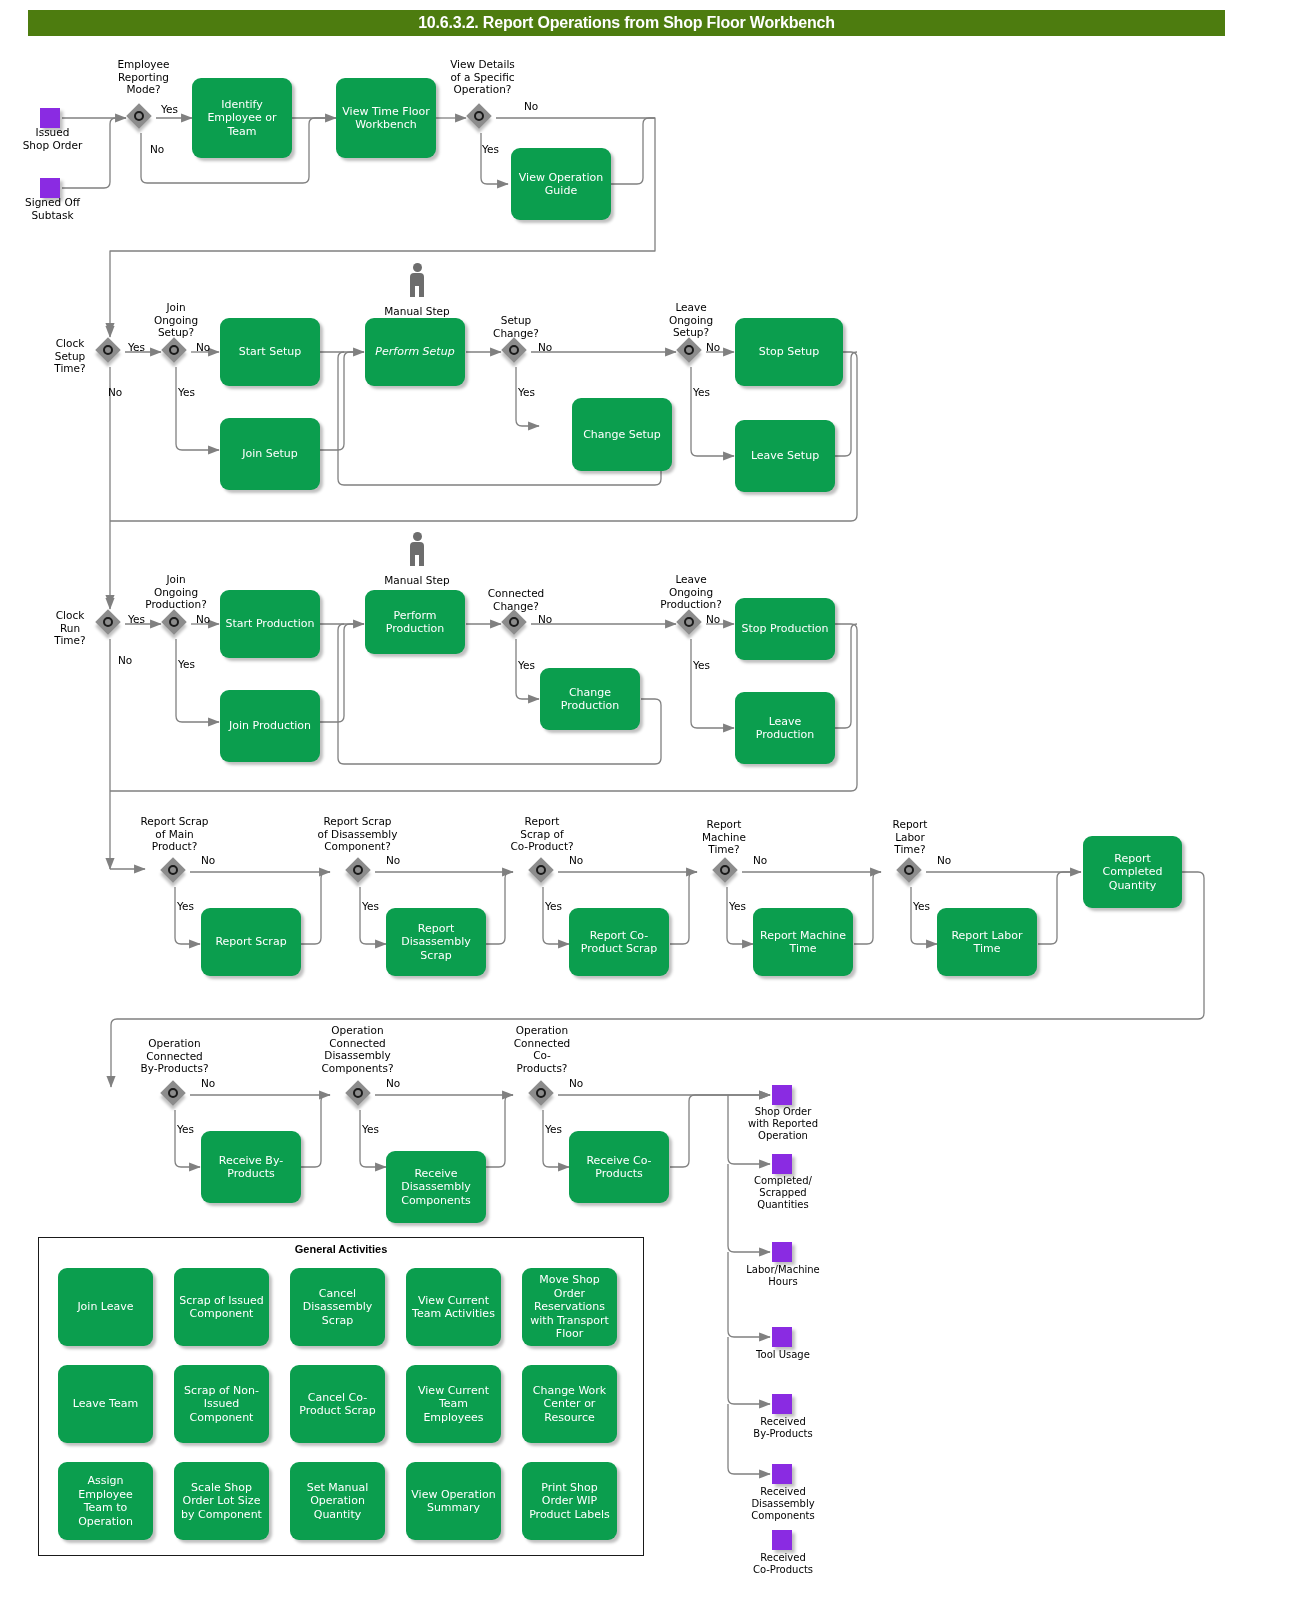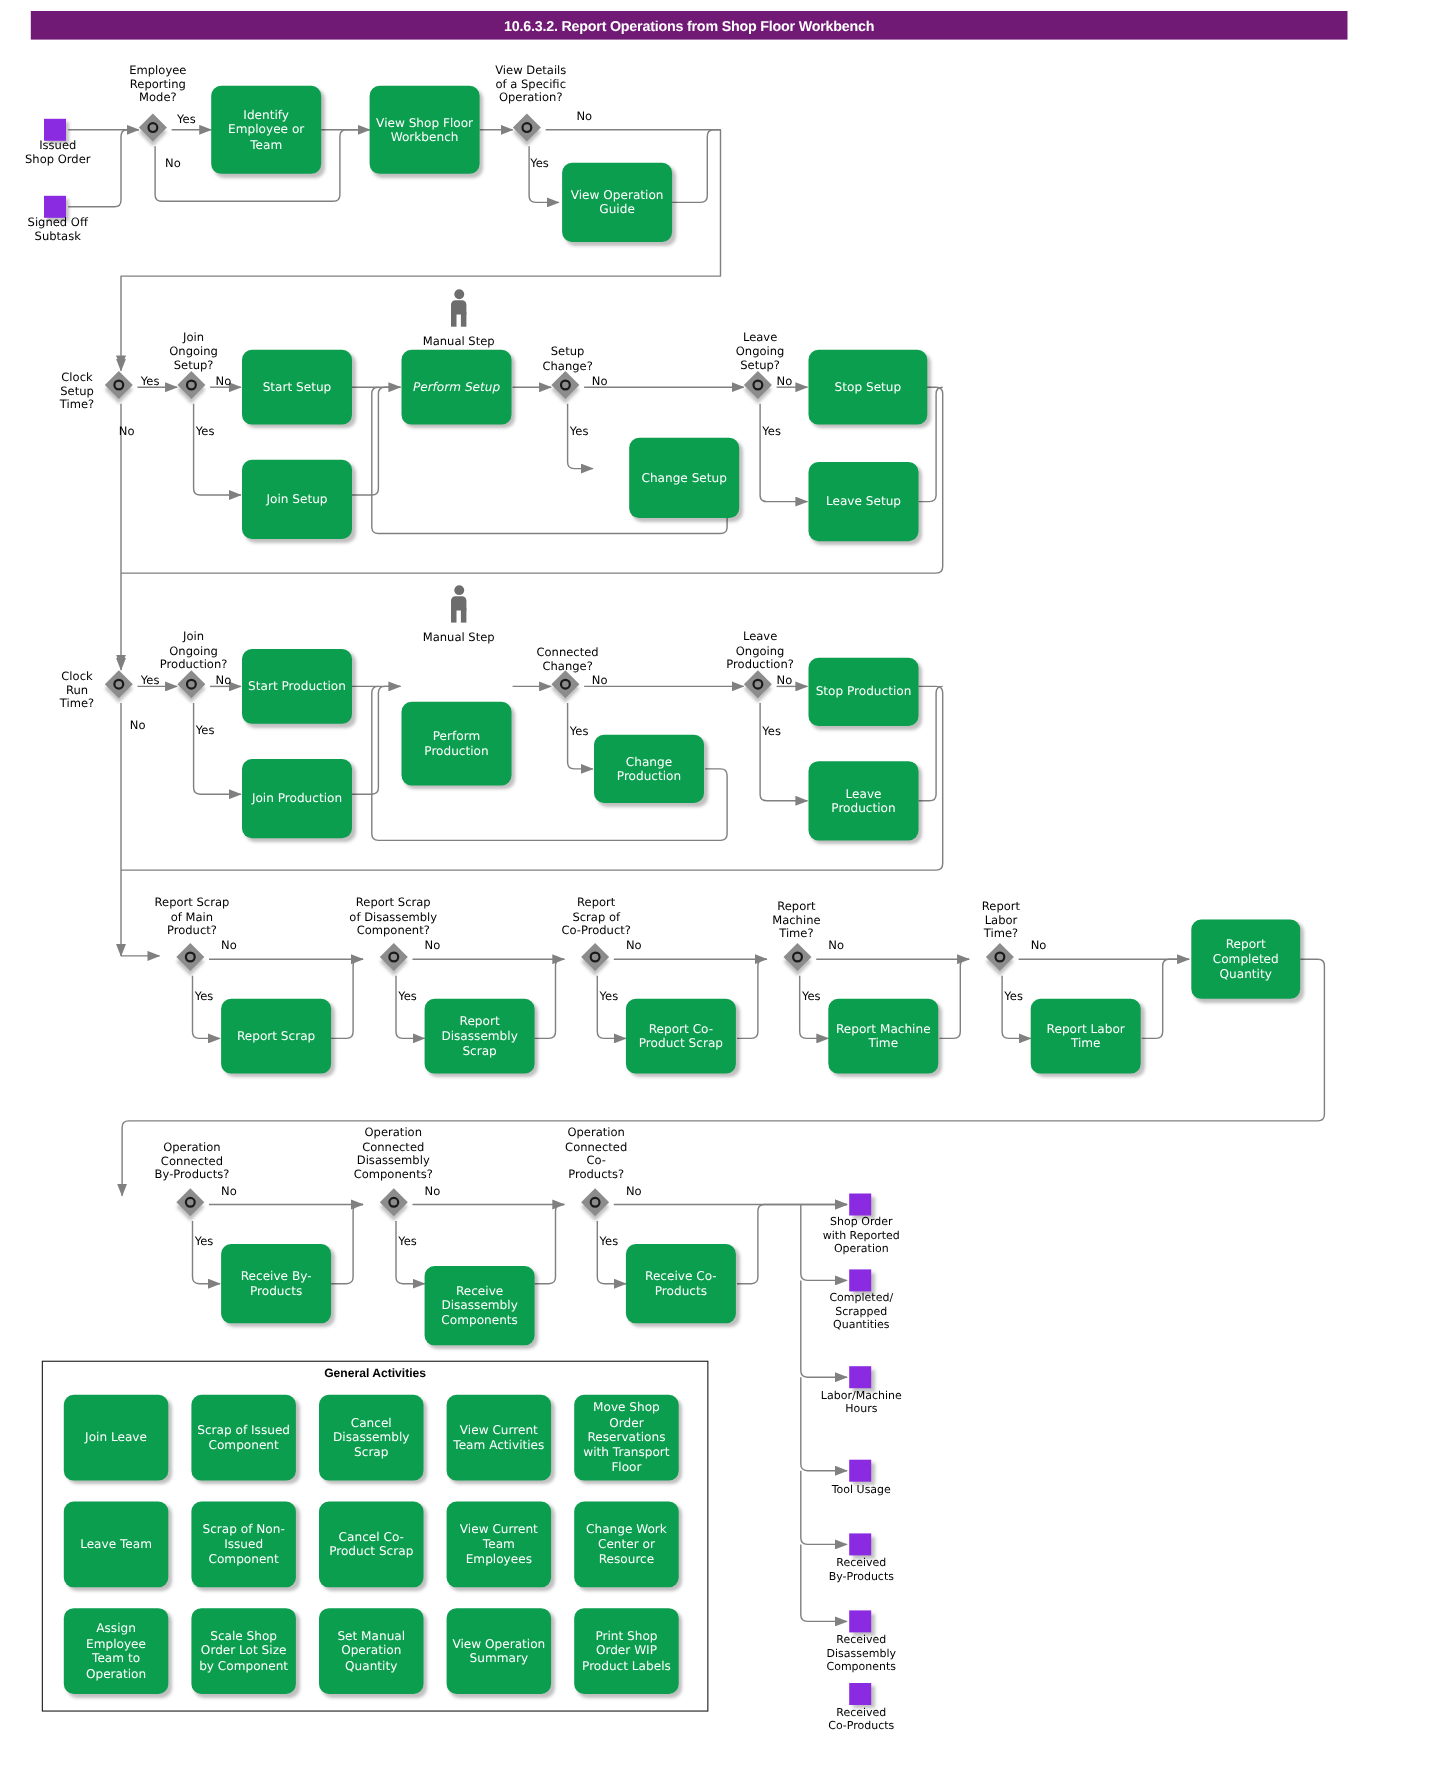--- a/index.html
+++ b/index.html
@@ -13,25 +13,25 @@
     width: 1301px;
     height: 1620px;
     background: #ffffff;
     overflow: hidden;
   }
   
   #titlebar {
     position: absolute;
     left: 28px; top: 10px;
     width: 1197px; height: 26px;
-    background: #701a75;
+    background: #4d7c0f;
     color: #ffffff;
     font-family: "Liberation Sans", sans-serif;
     font-weight: bold;
-    font-size: 13px;
+    font-size: 16px;
     display: flex;
     align-items: center;
     justify-content: center;
     letter-spacing: -0.2px;
   }
   
   #wires {
     position: absolute;
     left: 0; top: 0;
     width: 1301px; height: 1620px;
@@ -302,21 +302,21 @@
   <div class="dec" style="left:126px; top:103px;">
       <div class="dia"></div>
       <div class="ring"></div>
     </div>
   <div class="yn" style="left:161px; top:103px;">Yes</div>
   <div class="yn" style="left:150px; top:143px;">No</div>
 
   <div class="act" style="left:192px; top:78px; width:100px; height:80px;">Identify
 Employee or
 Team</div>
-  <div class="act" style="left:336px; top:78px; width:100px; height:80px;">View Shop Floor
+  <div class="act" style="left:336px; top:78px; width:100px; height:80px;">View Time Floor
 Workbench</div>
 
   <div class="lbl" style="left:435px; top:58px; width:95px;">View Details
 of a Specific
 Operation?</div>
   <div class="dec" style="left:466px; top:103px;">
       <div class="dia"></div>
       <div class="ring"></div>
     </div>
   <div class="yn" style="left:524px; top:100px;">No</div>
@@ -404,21 +404,21 @@
   <div class="act" style="left:220px; top:590px; width:100px; height:68px;">Start Production</div>
   <div class="act" style="left:220px; top:690px; width:100px; height:72px;">Join Production</div>
 
   <div class="actor" style="left:406px; top:532px;">
     <div class="head"></div>
       <div class="body"></div>
       <div class="legL"></div>
       <div class="legR"></div>
   </div>
   <div class="lbl" style="left:367px; top:574px; width:100px;">Manual Step</div>
-  <div class="act" style="left:365px; top:590px; width:100px; height:76px;margin-top:48px;">Perform
+  <div class="act" style="left:365px; top:590px; width:100px; height:64px;">Perform
 Production</div>
 
   <div class="lbl" style="left:471px; top:587px; width:90px;">Connected
 Change?</div>
   <div class="dec" style="left:501px; top:609px;">
       <div class="dia"></div>
       <div class="ring"></div>
     </div>
   <div class="yn" style="left:538px; top:613px;">No</div>
   <div class="yn" style="left:518px; top:659px;">Yes</div>

